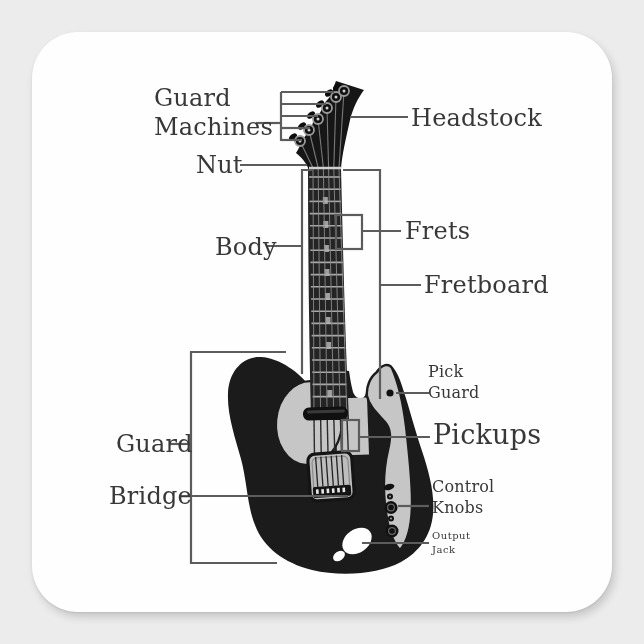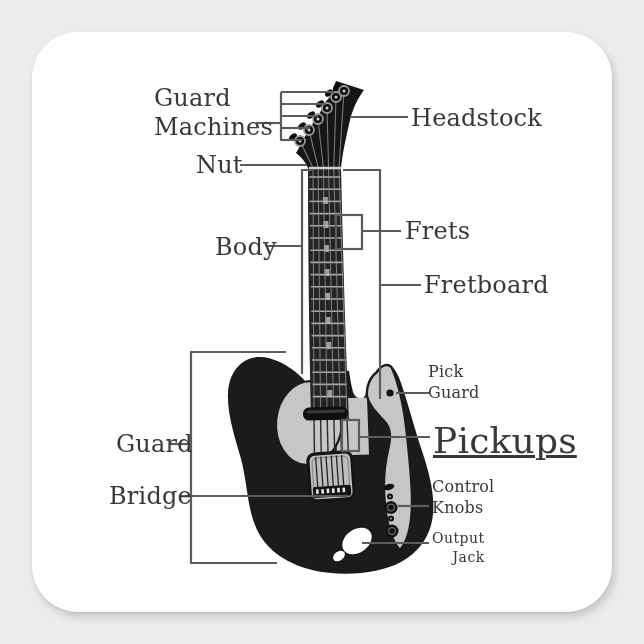--- a/index.html
+++ b/index.html
@@ -12,23 +12,23 @@
     position:absolute;left:32px;top:32px;width:580px;height:580px;
     background:#fefefe;border-radius:46px;
     box-shadow:3px 5px 9px rgba(0,0,0,.16), 0 1px 2px rgba(0,0,0,.08);
   }
   svg.diagram{position:absolute;left:0;top:0;width:644px;height:644px;}
   .label{
     position:absolute;color:#383838;white-space:pre-line;
     line-height:1.2;letter-spacing:.2px;
   }
   .lbl-lg{font-size:24px;}
-  .lbl-xl{font-size:36px;text-decoration:underline;}
+  .lbl-xl{font-size:27px;}
   .lbl-sm{font-size:16px;line-height:1.3;}
-  .lbl-xs{font-size:14px;line-height:1.38;letter-spacing:.5px;text-align:right;}
+  .lbl-xs{font-size:10px;line-height:1.38;letter-spacing:.5px;}
 </style>
 </head>
 <body>
 
 <div class="sticker"></div>
 
 <svg class="diagram" viewBox="0 0 644 644" aria-hidden="true">
 
   <path fill="#1b1b1b" d="
     M 310,387

